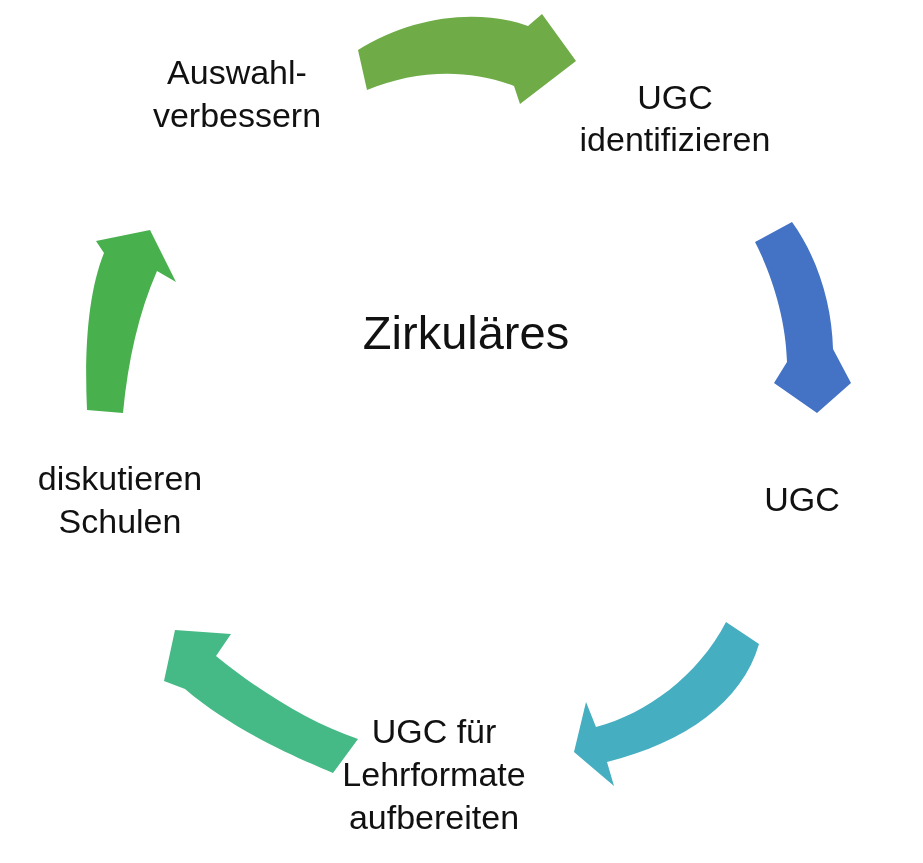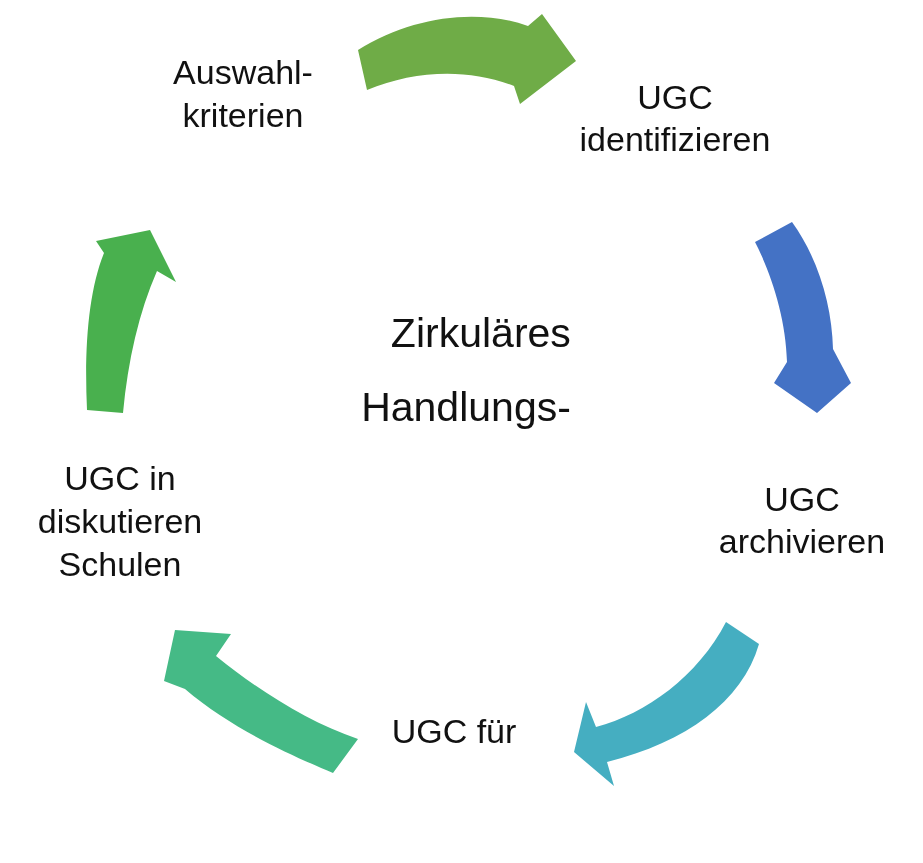--- a/index.html
+++ b/index.html
@@ -29,34 +29,34 @@
     text-align: center;
     font-size: 34px;
     line-height: 43px;
     white-space: nowrap;
     color: #111111;
   }
   .label span { display: block; }
   .center-title {
     position: absolute;
     transform: translateX(-50%);
-    text-align: right;
-    font-size: 41px;
+    text-align: center;
+    font-size: 47px;
     line-height: 74px;
     word-spacing: 0.28em;
     white-space: nowrap;
     color: #111111;
   }
   .center-title span { display: block; }
 
   
-  .node-auswahl        { left: 243px; top: 51px;  }
+  .node-auswahl        { left: 237px; top: 51px;  }
   .node-identifizieren { left: 675px; top: 76px;  line-height: 42px; }
   .node-archivieren    { left: 802px; top: 478px; line-height: 42px; }
-  .node-lehrformate    { left: 454px; top: 710px; }
+  .node-lehrformate    { left: 434px; top: 710px; }
   .node-schulen        { left: 120px; top: 457px; }
   .title-pos           { left: 466px; top: 296px; }
 </style>
 </head>
 <body>
 
 <div class="canvas">
 
   <svg class="arrow-layer" viewBox="0 0 923 863" aria-hidden="true">
 
@@ -66,41 +66,40 @@
 
     <path d="M 726,622 L 759,644 C 742,702 686,742 607,762 L 614,786 L 574,752 L 586,702 L 596,727 C 646,714 698,676 726,622 Z" fill="#45AEC1"></path>
 
     <path d="M 333,773 C 298,758 234,731 185,689 L 164,681 L 175,630 L 231,634 L 216,656 C 258,690 308,722 358,739 Z" fill="#45BA86"></path>
 
     <path d="M 87,410 C 84,345 89,290 104,253 L 96,241 L 150,230 L 176,282 L 157,271 C 139,312 128,360 123,413 Z" fill="#49B04E"></path>
   </svg>
 
   <div class="center-title title-pos">
     <span>Zirkuläres</span>
-    <span>Handlungs-</span>
   </div>
 
   <div class="label node-auswahl">
     <span>Auswahl-</span>
-    <span>kriterien</span>
+    <span>verbessern</span>
   </div>
 
   <div class="label node-identifizieren">
     <span>UGC</span>
     <span>identifizieren</span>
   </div>
 
   <div class="label node-archivieren">
     <span>UGC</span>
-    <span>archivieren</span>
   </div>
 
   <div class="label node-lehrformate">
     <span>UGC für</span>
+    <span>Lehrformate</span>
+    <span>aufbereiten</span>
   </div>
 
   <div class="label node-schulen">
-    <span>UGC in</span>
     <span>diskutieren</span>
     <span>Schulen</span>
   </div>
 
 </div>
 
 </body></html>

